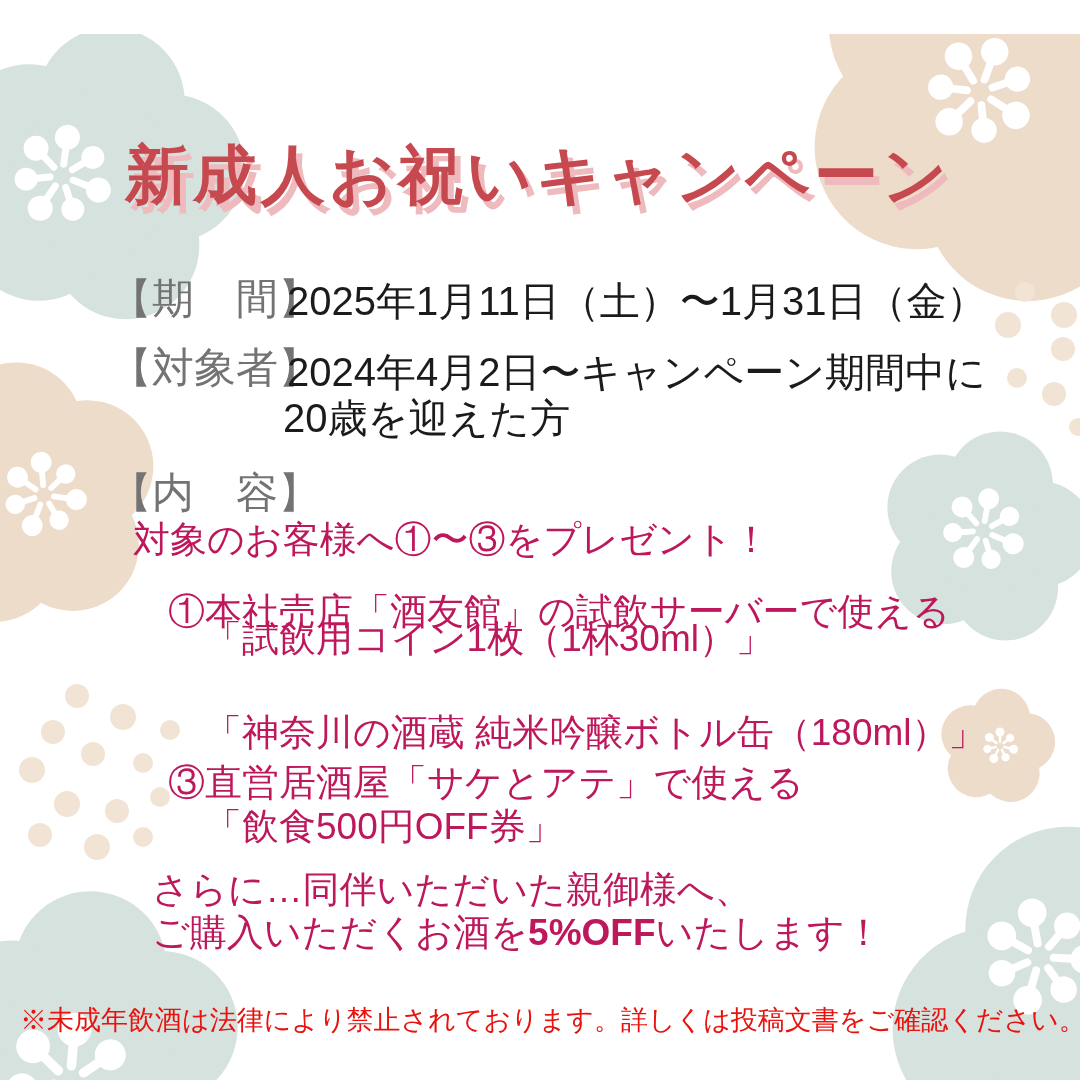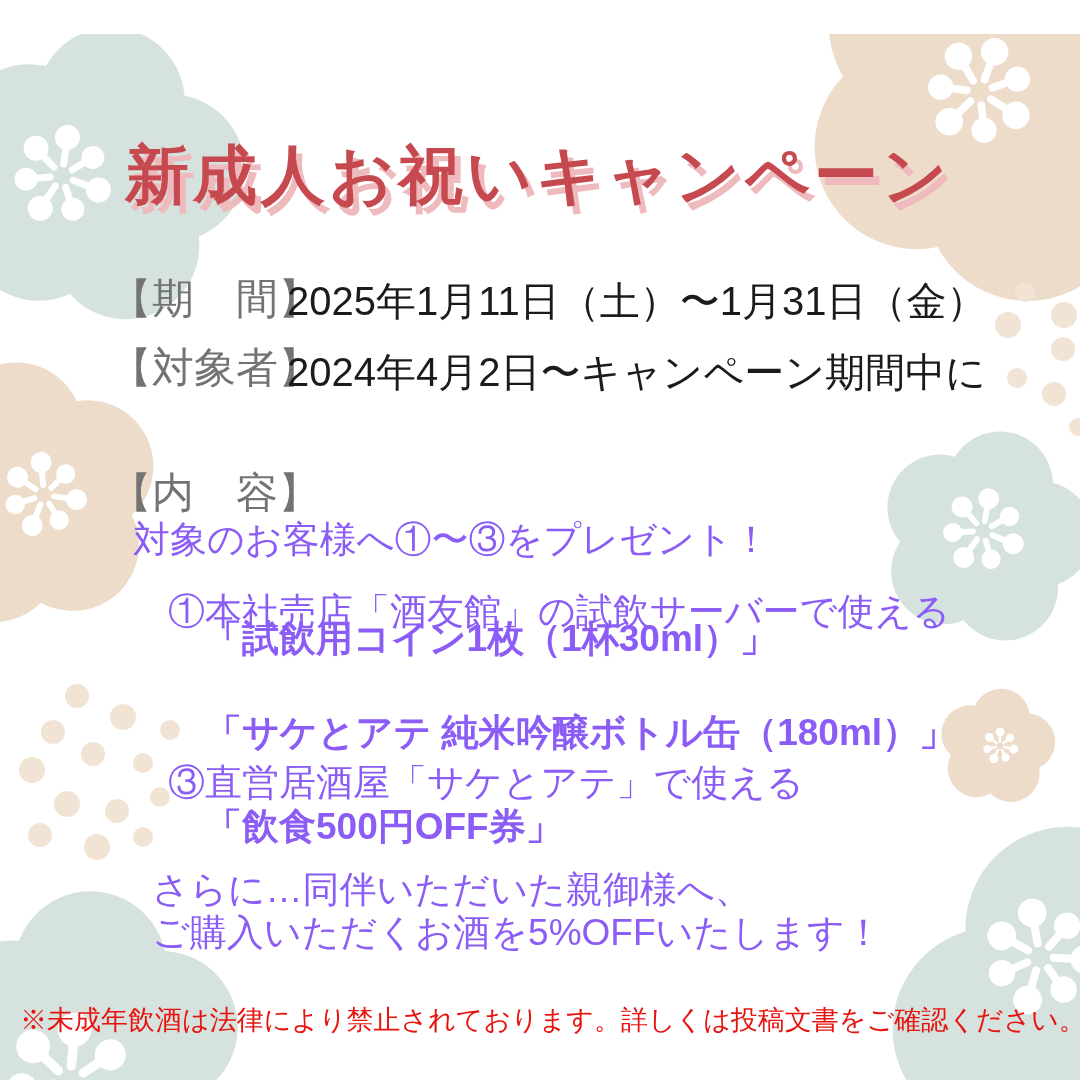--- a/index.html
+++ b/index.html
@@ -10,23 +10,23 @@
     margin-top:34px;
   }
   .decor{position:absolute;left:0;top:0;width:1080px;height:1080px;}
   .abs{position:absolute;white-space:nowrap;line-height:1.1;}
   .title{
     left:125px;top:106px;font-size:64px;font-weight:bold;letter-spacing:4px;
     color:#c5494f;text-shadow:6px 8px 0 #eebabd;
   }
   .lbl{font-size:42px;font-weight:normal;color:#737373;}
   .val{font-size:40px;color:#1b1b1b;}
-  .body-line{font-size:37px;color:#8b5cf6;}
-  .gift{font-weight:bold;}
-  .bold-inline{font-weight:normal;}
+  .body-line{font-size:37px;color:#be185d;}
+  .gift{font-weight:normal;}
+  .bold-inline{font-weight:bold;}
   .footer-notice{left:20px;top:972px;font-size:27px;color:#e8130f;letter-spacing:0px;}
 </style>
 </head>
 <body>
 
 <div class="canvas">
 
   <svg class="decor" viewBox="0 0 1080 1080" aria-hidden="true">
     <defs>
       <g id="flower">
@@ -111,28 +111,29 @@
     </g>
   </svg>
 
   <div class="abs title">新成人お祝いキャンペーン</div>
 
   <div class="abs lbl" style="left:110px;top:242px">【期　間】</div>
   <div class="abs val" style="left:287px;top:245px">2025年1月11日（土）〜1月31日（金）</div>
 
   <div class="abs lbl" style="left:110px;top:311px">【対象者】</div>
   <div class="abs val" style="left:287px;top:316px">2024年4月2日〜キャンペーン期間中に</div>
+  <div class="abs val" style="left:283px;top:362px">20歳を迎えた方</div>
 
   <div class="abs lbl" style="left:110px;top:436px">【内　容】</div>
   <div class="abs body-line" style="left:133px;top:486px">対象のお客様へ①〜③をプレゼント！</div>
 
   <div class="abs body-line" style="left:168px;top:558px">①本社売店「酒友館」の試飲サーバーで使える</div>
   <div class="abs body-line gift" style="left:205px;top:585px">「試飲用コイン1枚（1杯30ml）」</div>
 
-  <div class="abs body-line gift" style="left:205px;top:679px">「サケとアテ 純米吟醸ボトル缶（180ml）」</div>
+  <div class="abs body-line gift" style="left:205px;top:679px">「神奈川の酒蔵 純米吟醸ボトル缶（180ml）」</div>
 
   <div class="abs body-line" style="left:168px;top:729px">③直営居酒屋「サケとアテ」で使える</div>
   <div class="abs body-line gift" style="left:205px;top:773px">「飲食500円OFF券」</div>
 
   <div class="abs body-line" style="left:152px;top:836px">さらに…同伴いただいた親御様へ、</div>
   <div class="abs body-line" style="left:152px;top:879px">
     <span>ご購入いただくお酒を</span><span class="bold-inline">5%OFF</span><span>いたします！</span>
   </div>
 
   <div class="abs footer-notice">※未成年飲酒は法律により禁止されております。詳しくは投稿文書をご確認ください。</div>

